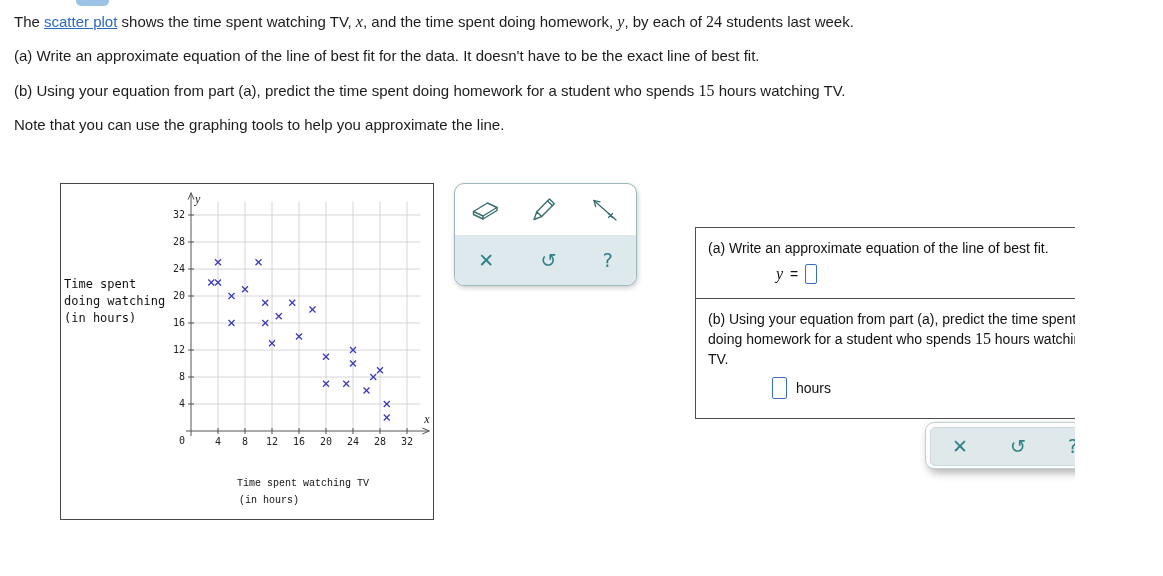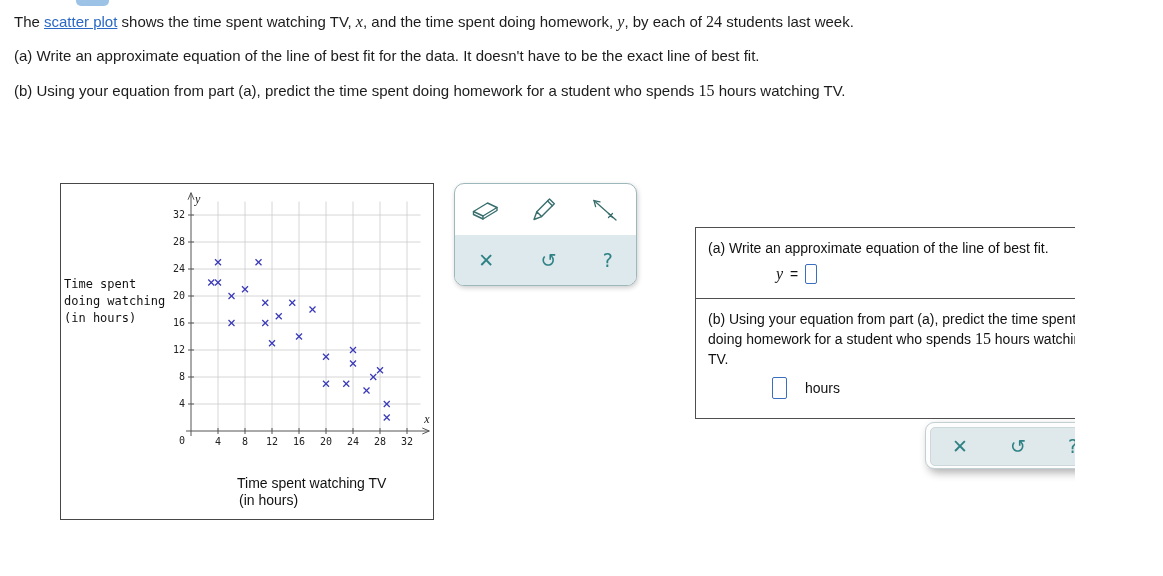--- a/index.html
+++ b/index.html
@@ -15,42 +15,42 @@
   .mnum{font-family:"Liberation Serif",serif;font-size:16px;}
 
   
   .graph-panel{position:absolute;left:60px;top:183px;width:374px;height:337px;
                border:1px solid #474747;box-sizing:border-box;background:#fff;}
   #plot-svg{position:absolute;left:0;top:0;}
   .tick{font-family:"DejaVu Sans Mono",monospace;font-size:10px;fill:#222;}
   .axisvar{font-family:"Liberation Serif",serif;font-style:italic;font-size:12px;fill:#222;}
   .ylab{position:absolute;left:3px;top:92px;font-family:"DejaVu Sans Mono",monospace;
         font-size:12px;line-height:17px;color:#111;}
-  .xlab{position:absolute;left:176px;top:291px;font-family:Liberation Sans, sans-serif;
-        font-size:14px;line-height:17px;color:#111;}
+  .xlab{position:absolute;left:176px;top:291px;font-family:Liberation Mono, monospace;
+        font-size:10px;line-height:17px;color:#111;}
 
   
   .palette{position:absolute;left:454px;top:183px;width:183px;height:103px;background:#fff;
            border:1px solid #9db8bb;border-radius:10px;box-sizing:border-box;overflow:hidden;
            box-shadow:1px 2px 5px rgba(0,0,0,.2);}
   .palette-top{height:51px;display:flex;justify-content:space-around;align-items:center;}
   .palette-bottom{height:50px;background:#dde9ec;display:flex;justify-content:space-around;align-items:center;}
   .tool-btn{background:none;border:none;padding:2px;cursor:pointer;display:flex;align-items:center;justify-content:center;}
   .glyph-btn{background:none;border:none;cursor:pointer;font-family:"DejaVu Sans",sans-serif;
              font-size:19px;color:#2e8285;padding:0 10px;line-height:1;}
 
   
   .ansbox{position:absolute;left:695px;width:413px;background:#fff;border:1px solid #4f4f4f;
           box-sizing:border-box;padding:10px 12px;font-size:14px;line-height:20px;color:#111;}
   .ansbox-a{top:227px;height:72px;}
   .ansbox-b{top:298px;height:121px;}
   .eq-row{margin:6px 0 0 68px;display:flex;align-items:center;gap:7px;}
   .ans-input{width:12px;height:20px;border:1.5px solid #3a6fc0;border-radius:2px;padding:0;box-sizing:border-box;}
   .ans-input-b{width:15px;height:22px;}
-  .hours-row{margin:8px 0 0 64px;display:flex;align-items:center;gap:18px;}
+  .hours-row{margin:8px 0 0 64px;display:flex;align-items:center;gap:9px;}
 
   
   .ans-toolbar{position:absolute;left:925px;top:422px;width:180px;height:47px;background:#fdfdfd;
                border:1px solid #c2cfd3;border-radius:9px;padding:4px;box-sizing:border-box;
                box-shadow:3px 4px 9px rgba(0,0,0,.3);}
   .ans-toolbar-inner{height:100%;background:#dfe8ea;border:1px solid #ccd8da;border-radius:5px;
                      display:flex;justify-content:space-around;align-items:center;}
 </style>
 </head>
 <body>
@@ -58,20 +58,21 @@
 <div class="stage">
 
   <div class="cutoff"></div>
 
   <div class="pline" style="top:12px"><span>The </span><a class="link">scatter plot</a><span> shows the time spent watching TV, </span><span class="mvar">x</span><span>, and the time spent doing homework, </span><span class="mvar">y</span><span>, by each of </span><span class="mnum">24</span><span> students last week.</span></div>
 
   <div class="pline" style="top:46px">(a) Write an approximate equation of the line of best fit for the data. It doesn't have to be the exact line of best fit.</div>
 
   <div class="pline" style="top:81px"><span>(b) Using your equation from part (a), predict the time spent doing homework for a student who spends </span><span class="mnum">15</span><span> hours watching TV.</span></div>
 
+  <div class="pline" style="top:115px">Note that you can use the graphing tools to help you approximate the line.</div>
 
   <div class="graph-panel">
     <svg id="plot-svg" width="372" height="335">
         <line x1="157" y1="17.5" x2="157" y2="247" stroke="#cbcbcb" stroke-width="0.8"></line>
         <line x1="184" y1="17.5" x2="184" y2="247" stroke="#cbcbcb" stroke-width="0.8"></line>
         <line x1="211" y1="17.5" x2="211" y2="247" stroke="#cbcbcb" stroke-width="0.8"></line>
         <line x1="238" y1="17.5" x2="238" y2="247" stroke="#cbcbcb" stroke-width="0.8"></line>
         <line x1="265" y1="17.5" x2="265" y2="247" stroke="#cbcbcb" stroke-width="0.8"></line>
         <line x1="292" y1="17.5" x2="292" y2="247" stroke="#cbcbcb" stroke-width="0.8"></line>
         <line x1="319" y1="17.5" x2="319" y2="247" stroke="#cbcbcb" stroke-width="0.8"></line>

